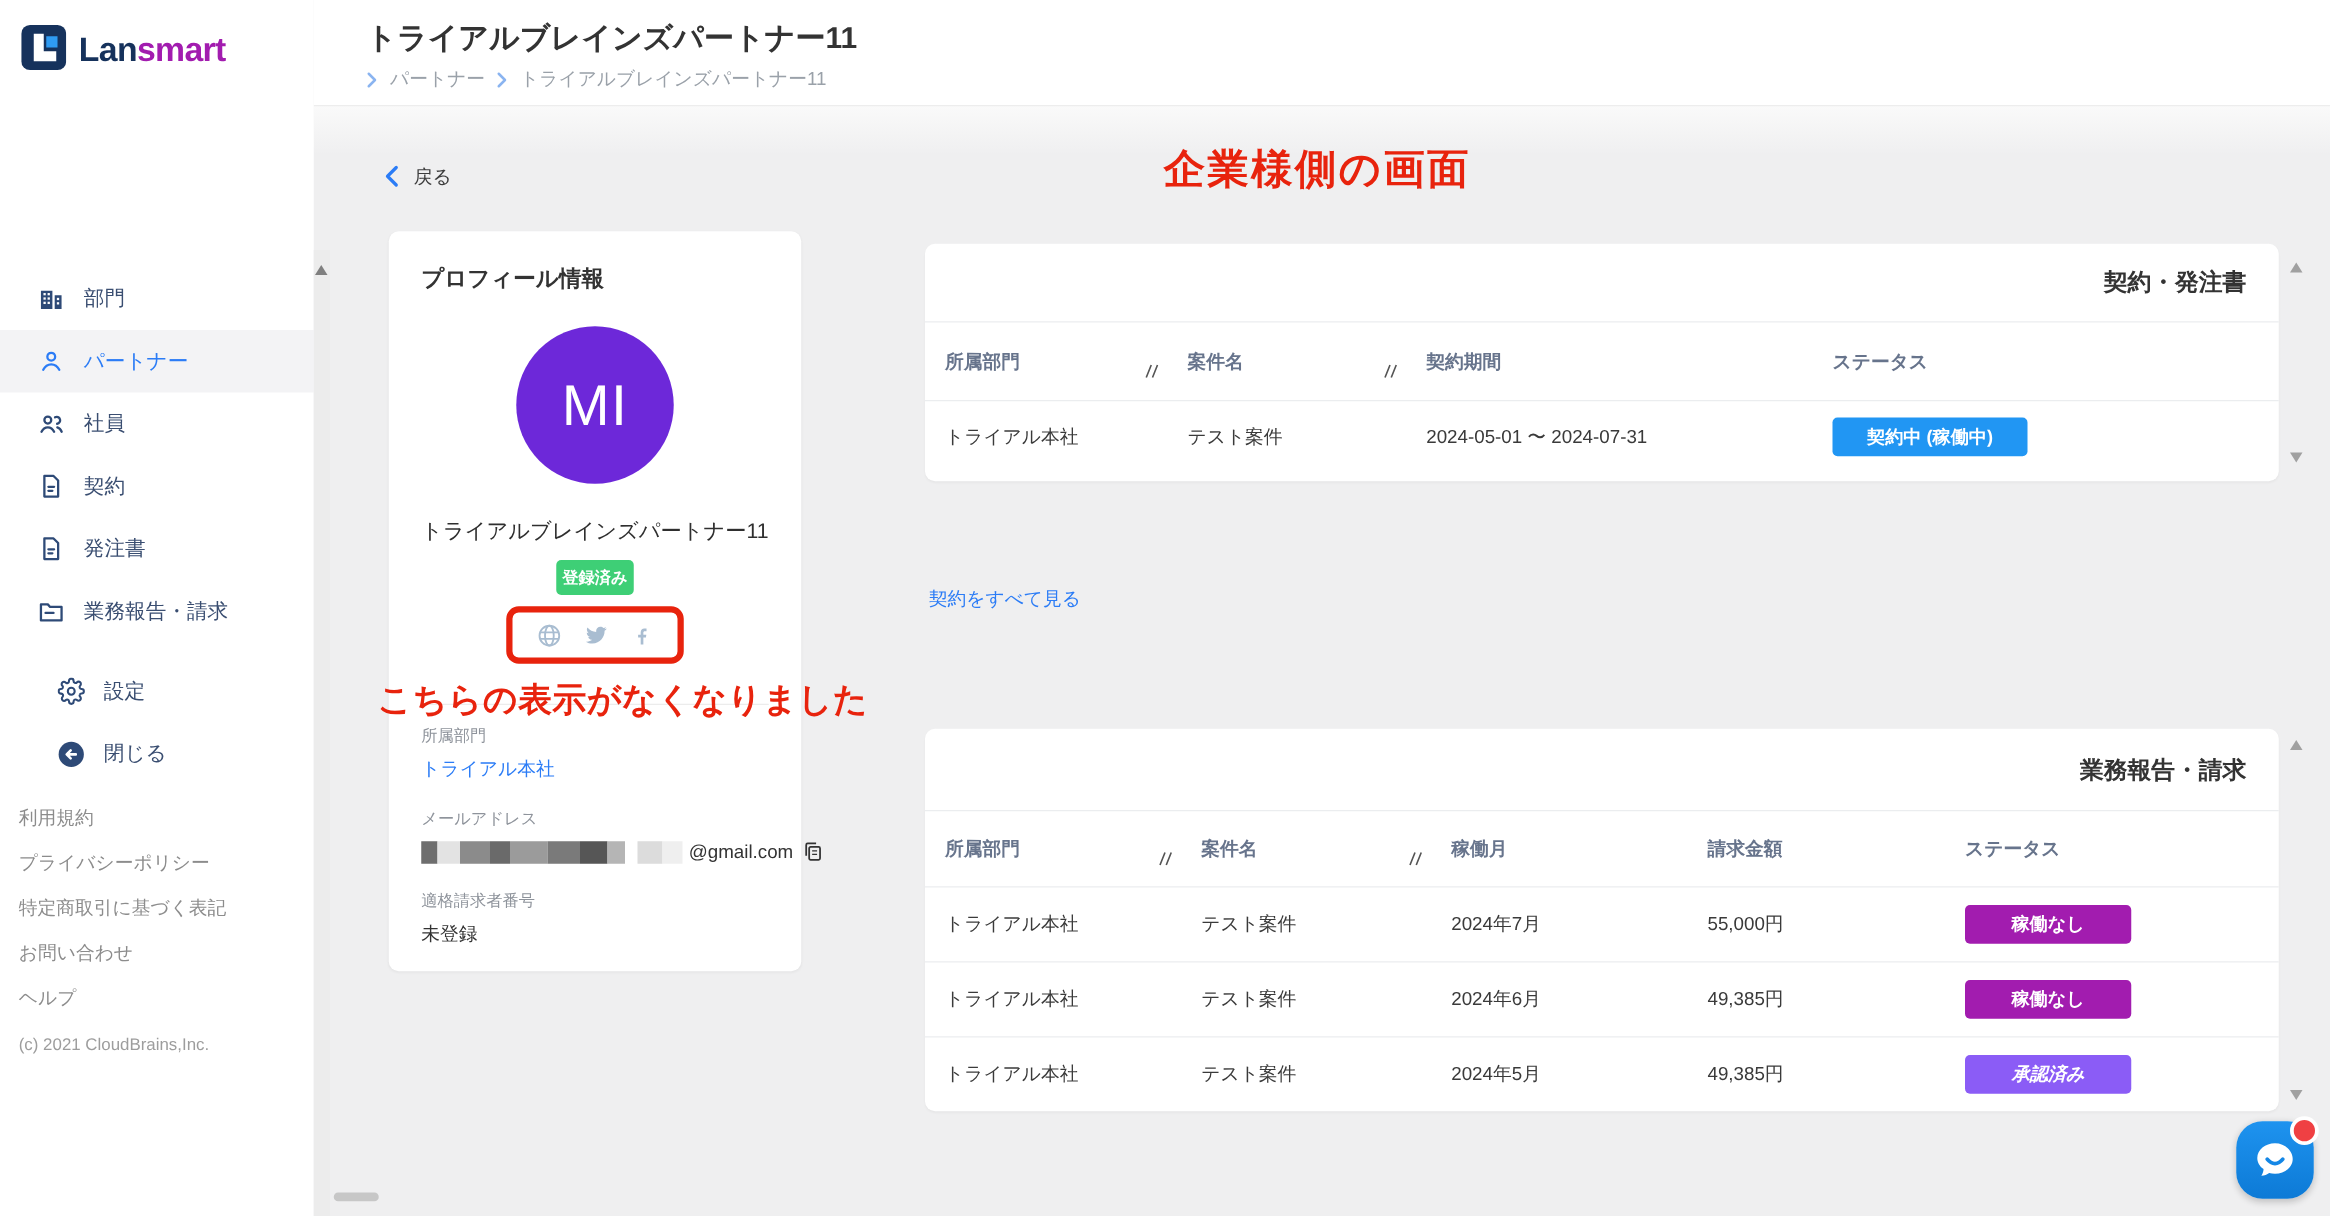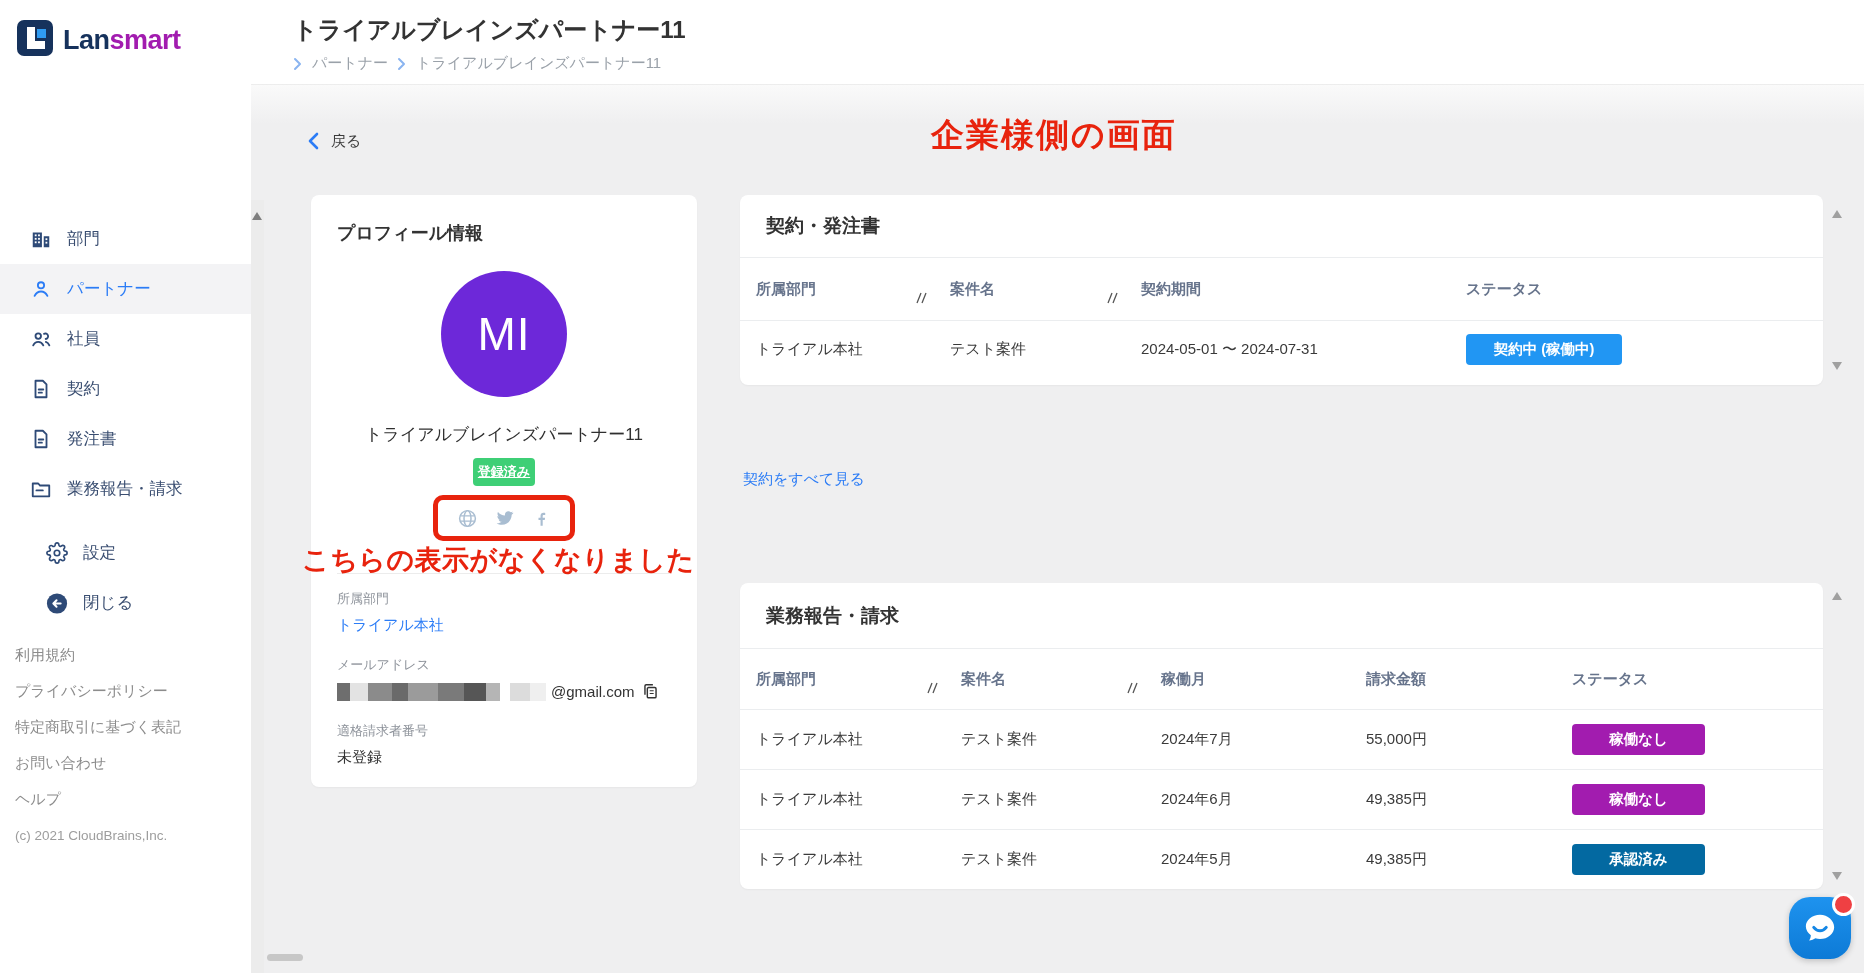--- a/index.html
+++ b/index.html
@@ -53,62 +53,62 @@
   .back{position:absolute;left:307px;top:132px;display:flex;align-items:flex-start;gap:12px;cursor:pointer;z-index:3;}
   .back .txt{font-size:15px;color:#3c3c3c;}
 
   .note-red{position:absolute;color:#e8230d;font-weight:800;z-index:9;white-space:nowrap;}
   .note1{left:931px;top:113px;font-size:33px;letter-spacing:2px;}
   .note2{left:302px;top:542px;font-size:27px;letter-spacing:0.5px;}
 
   .card{position:absolute;background:#fff;border-radius:8px;box-shadow:0 1px 2px rgba(0,0,0,0.04);}
 
   
-  .profile-card{left:311px;top:195px;width:386px;height:592px;z-index:2;}
+  .profile-card{left:311px;top:185px;width:330px;height:592px;z-index:2;}
   .profile-card h2{margin:26px 0 0 26px;font-size:18px;font-weight:700;color:#333;}
   .avatar-big{width:126px;height:126px;border-radius:50%;background:#6d28d9;color:#fff;
     display:flex;align-items:center;justify-content:center;font-size:46px;letter-spacing:1px;margin:26px auto 0;}
   .profile-name{margin-top:26px;text-align:center;font-size:17px;color:#2f2f2f;font-weight:500;}
   .badge-wrap{text-align:center;margin-top:12px;}
-  .badge-green-pill{display:inline-block;background:#3ecf76;color:#fff;font-size:13px;font-weight:700;padding:5px 5px;border-radius:4px;text-decoration:underline;}
+  .badge-green-pill{display:inline-block;background:#3ecf76;color:#fff;font-size:13px;font-weight:700;padding:5px 5px;border-radius:4px;}
   .red-box{width:132px;height:36px;border:5px solid #e8230d;border-radius:10px;margin:9px auto 0;
     display:flex;align-items:center;justify-content:center;gap:17px;background:#fff;}
   .red-box .sicon{display:flex;align-items:center;cursor:pointer;}
   .profile-details{margin:32px 26px 0;border-top:1px solid #ececec;padding-top:16px;}
   .field-label{font-size:13px;color:#8e939b;margin-bottom:8px;}
   .field-value{font-size:15px;color:#333;}
   .field-group{margin-bottom:21px;}
   .link-blue{color:#2b7cf6;cursor:pointer;text-decoration:none;}
   .email-line{display:flex;align-items:center;}
   .px{display:inline-block;height:18px;}
   .copy-btn{margin-left:6px;display:flex;align-items:center;cursor:pointer;}
 
   
-  .table-card .card-head{height:63px;display:flex;align-items:center;padding:0 26px;border-bottom:1px solid #ebedef;box-sizing:border-box;}
+  .table-card .card-head{height:63px;display:flex;align-items:center;padding:0 26px;border-bottom:1px solid #ebedef;box-sizing:border-box;justify-content:flex-end;}
   .card-title{font-size:19px;font-weight:700;color:#333;}
   .thead{display:grid;align-items:center;padding-left:16px;position:relative;box-sizing:border-box;}
   .thead .th{font-size:15px;font-weight:700;color:#67748c;position:relative;}
   .trow{display:grid;align-items:center;padding-left:16px;border-top:1px solid #ebedef;box-sizing:border-box;cursor:pointer;}
   .trow .td{font-size:15px;color:#3a3a3a;}
   .contract-grid{grid-template-columns:194px 191px 325px 1fr;}
   .report-grid{grid-template-columns:205px 200px 205px 206px 1fr;}
   .contract-card{left:740px;top:195px;width:1083px;height:190px;}
   .contract-card .thead{height:62px;}
   .contract-card .trow{height:58px;}
   .report-card{left:740px;top:583px;width:1083px;height:306px;}
   .report-card .card-head{height:66px;}
   .report-card .thead{height:60px;}
   .report-card .trow{height:60px;}
   .hmarks{position:absolute;right:22px;bottom:-8px;cursor:col-resize;}
 
   .status-badge{display:inline-block;color:#fff;font-size:14.5px;font-weight:700;text-align:center;
     padding:6px 0;border-radius:4px;min-width:110px;}
   .badge-blue{background:#2196f3;min-width:156px;}
   .badge-gray{background:#a21caf;min-width:133px;}
-  .badge-green{background:#0369a1;min-width:133px;}
+  .badge-green{background:#8b5cf6;min-width:133px;font-style:italic;}
 
   .view-all{position:absolute;left:743px;top:470px;font-size:15px;z-index:2;}
 
   
   .arr-up{width:0;height:0;border-left:5.5px solid transparent;border-right:5.5px solid transparent;border-bottom:8px solid #a0a0a0;cursor:pointer;}
   .arr-down{width:0;height:0;border-left:5.5px solid transparent;border-right:5.5px solid transparent;border-top:8px solid #a0a0a0;cursor:pointer;}
   .edge-arr{position:absolute;left:1832px;z-index:3;}
 
   
   .chat{position:absolute;right:13px;bottom:14px;width:62px;height:62px;border-radius:21px;

